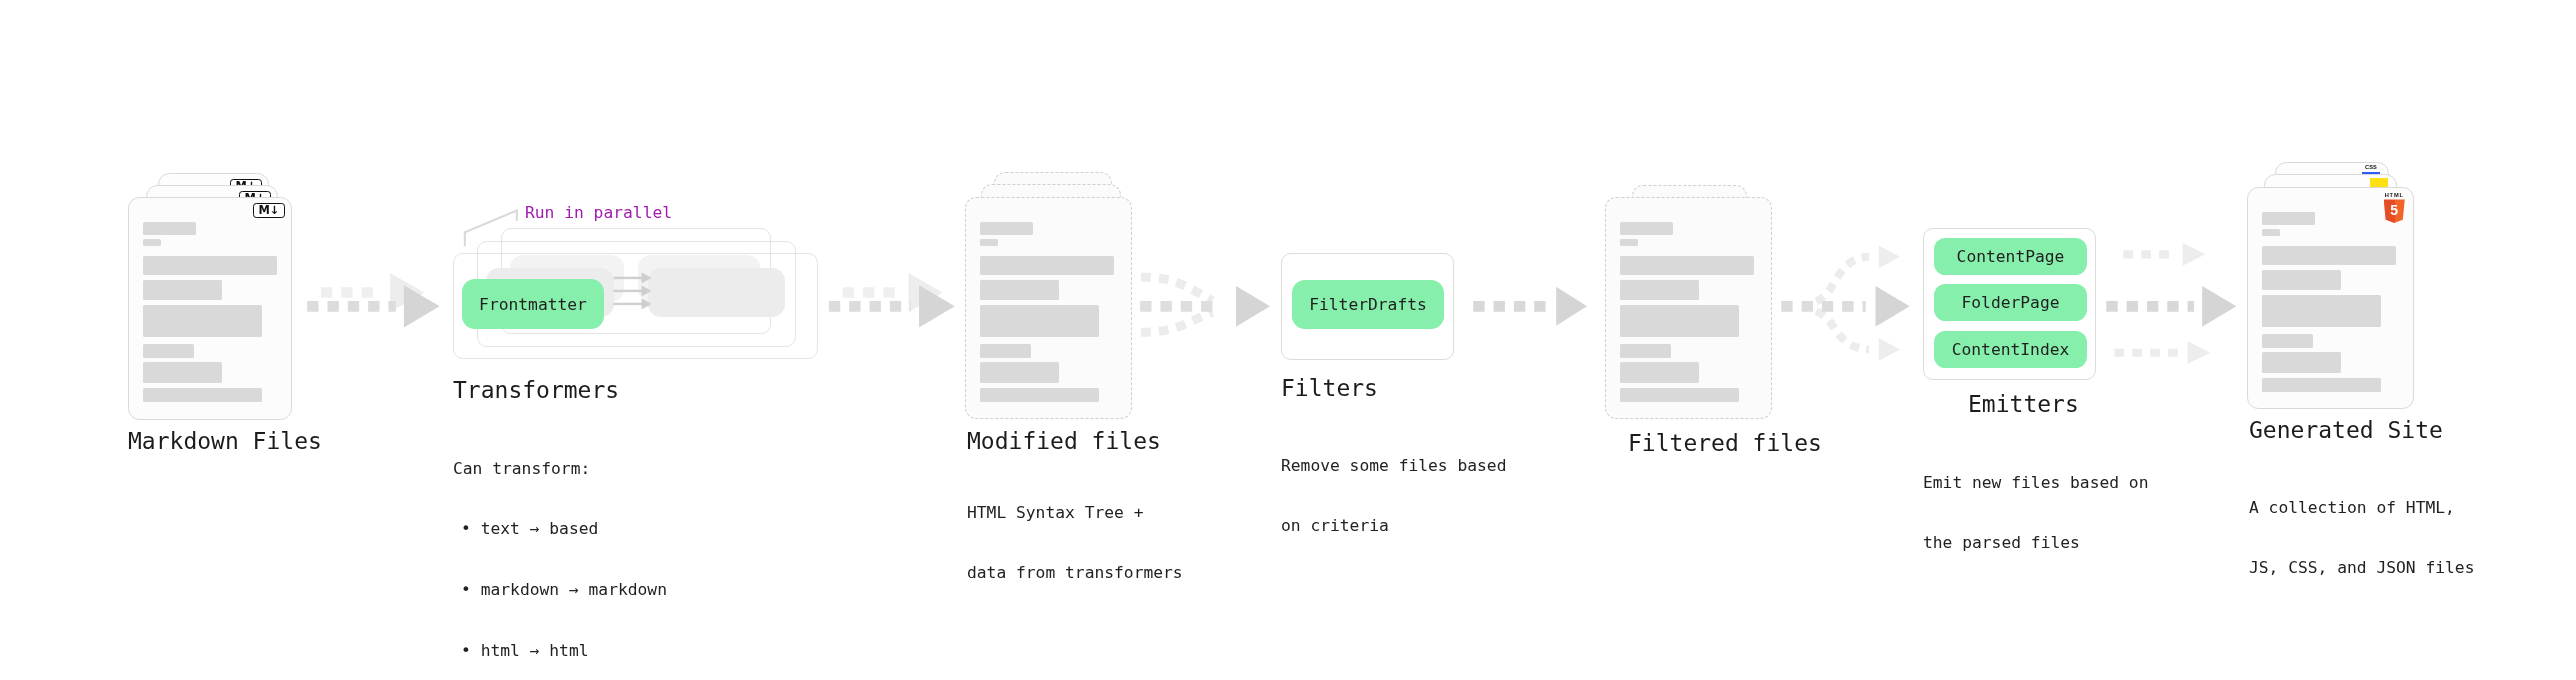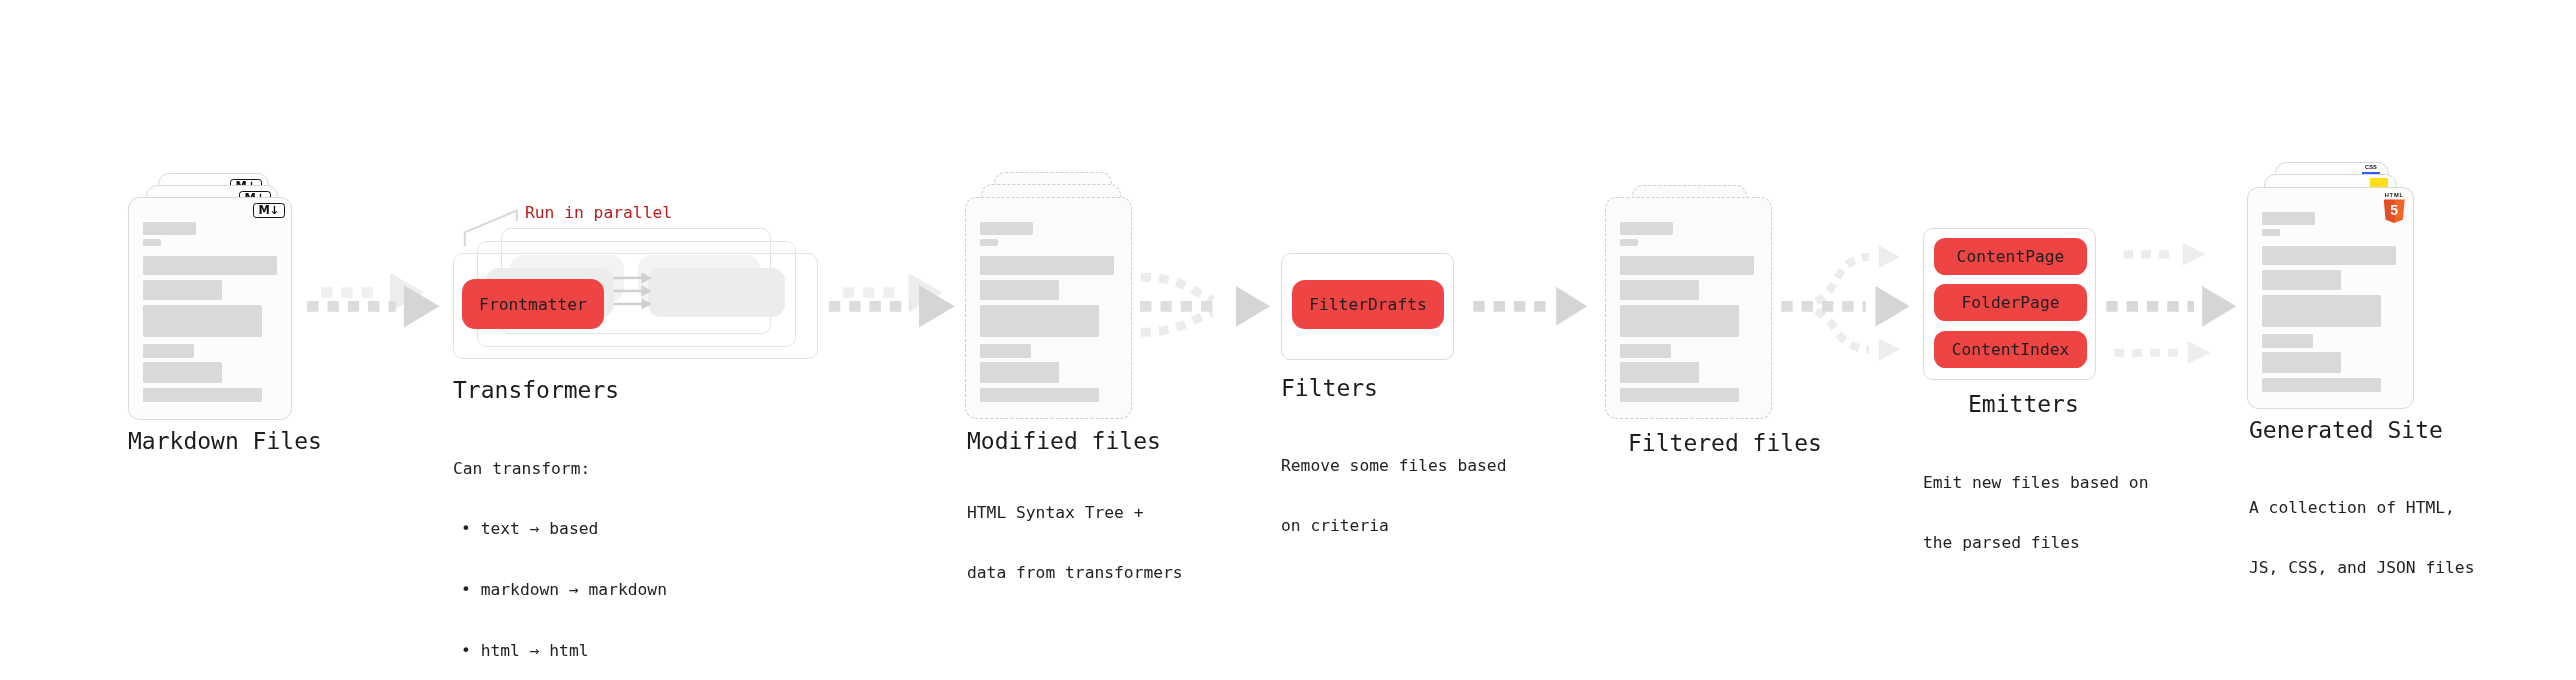--- a/index.html
+++ b/index.html
@@ -34,30 +34,30 @@
       clip-path:polygon(0% 0%,100% 0%,91% 86%,50% 100%,9% 86%);
       color:#fff;font-weight:bold;font-size:14px;line-height:22px;text-align:center;}
   .js-badge{position:absolute;top:3.3px;right:8.1px;width:18px;height:9.8px;background:#ffe014;}
   .css-badge{position:absolute;top:2.4px;right:8.1px;width:18px;text-align:center;
              font-family:"Liberation Sans","DejaVu Sans",sans-serif;}
   .css-badge .word{font-size:5.7px;font-weight:bold;color:#111;line-height:5.7px;}
   .css-badge .bar-blue{height:2.4px;background:#2f5cf6;margin-top:0.8px;}
 
   
   .frame{position:absolute;border:1.6px solid #e3e3e3;border-radius:9.8px;box-sizing:border-box;background:transparent;}
-  .pill{position:absolute;background:#ef4444;border-radius:13px;display:flex;align-items:center;justify-content:center;
+  .pill{position:absolute;background:#86efac;border-radius:13px;display:flex;align-items:center;justify-content:center;
         font-size:16.3px;color:#1f1f1f;}
   .pill.ghost1{background:#ececec;}
   .pill.ghost2{background:#f3f3f3;}
 
   
   .title{position:absolute;font-size:23px;line-height:24.4px;color:#1c1c1c;white-space:nowrap;}
   .desc{position:absolute;font-size:16.3px;line-height:20.3px;color:#222;white-space:pre;}
   .desc .indent{padding-left:8.1px;}
-  .annotation{position:absolute;font-size:16.3px;color:#b91c1c;white-space:nowrap;}
+  .annotation{position:absolute;font-size:16.3px;color:#a21caf;white-space:nowrap;}
 
   svg.overlay{position:absolute;left:0;top:0;pointer-events:none;}
 </style>
 </head>
 <body>
 
 <div class="canvas">
 
   <div class="doc-card back abs" style="left:158px;top:173px;width:111px;height:203px;">
     <span class="md-badge">M↓</span>

